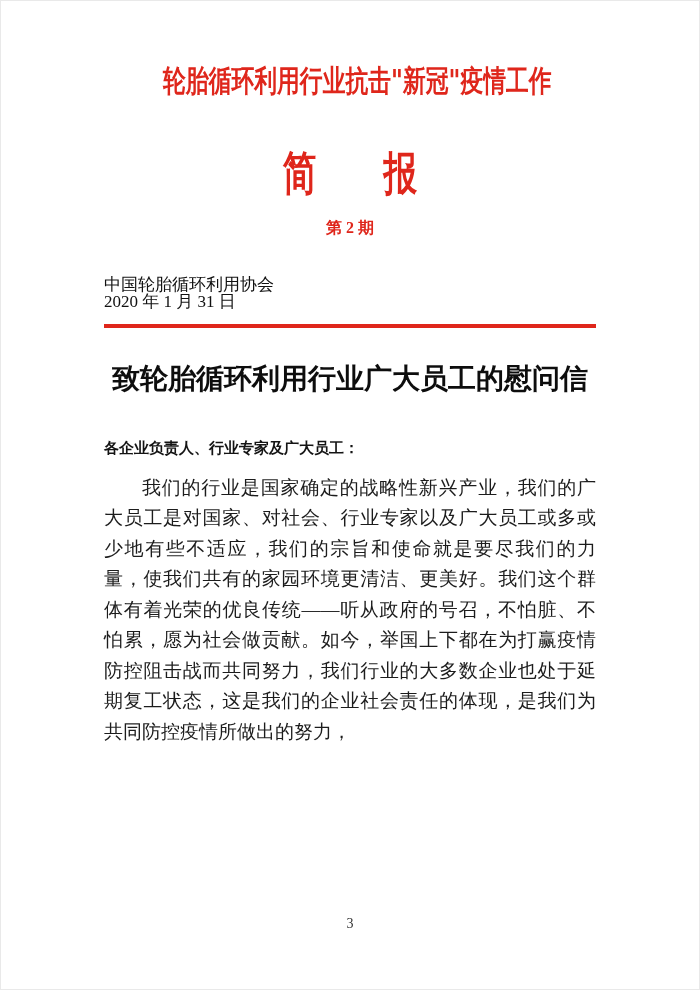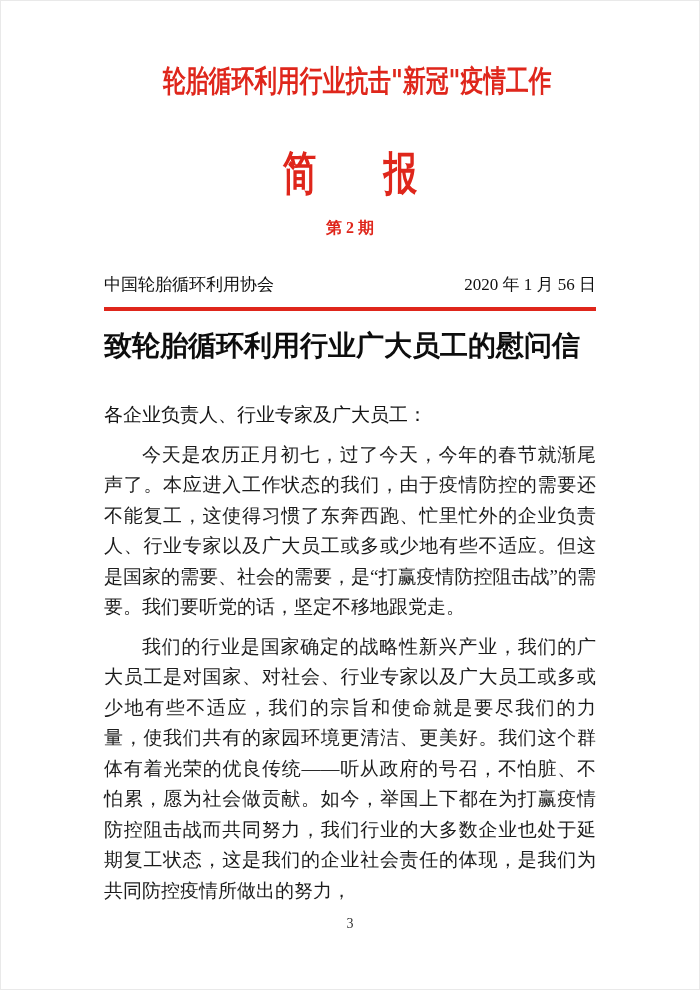--- a/index.html
+++ b/index.html
@@ -51,39 +51,40 @@
     line-height: 1;
   }
   .byline-row {
     margin-top: 40px;
     display: flex;
     justify-content: space-between;
     align-items: baseline;
     font-size: 17px;
     line-height: 1;
     color: #111111;
+    flex-direction: column;
   }
   .red-rule {
     margin-top: 14px;
     height: 4px;
     background: var(--accent, #df261b);
   }
   .headline {
-    margin-top: 20px;
-    text-align: left;
+    margin-top: 36px;
+    text-align: center;
     font-size: 28px;
     font-weight: bold;
     line-height: 1.05;
     color: #0d0d0d;
     white-space: nowrap;
   }
   .salutation {
     margin-top: 40px;
-    font-weight: normal;
-    font-size: 19px;
+    font-weight: bold;
+    font-size: 15px;
     line-height: 30.5px;
     color: #141414;
   }
   .body-para {
     margin-top: 9px;
     font-size: 19px;
     line-height: 30.5px;
     text-align: justify;
     text-indent: 2em;
     color: #1c1c1c;
@@ -104,32 +105,31 @@
 
   <header>
     <div class="supertitle">轮胎循环利用行业抗击"新冠"疫情工作</div>
 
     <div class="masthead-title">简　　报</div>
 
     <div class="issue">第 2 期</div>
 
     <div class="byline-row">
       <span>中国轮胎循环利用协会</span>
-      <span>2020 年 1 月 56 日</span>
+      <span>2020 年 1 月 31 日</span>
     </div>
 
     <div class="red-rule"></div>
   </header>
 
   <main>
     <h1 class="headline">致轮胎循环利用行业广大员工的慰问信</h1>
 
     <p class="salutation">各企业负责人、行业专家及广大员工：</p>
 
-    <p class="body-para">今天是农历正月初七，过了今天，今年的春节就渐尾声了。本应进入工作状态的我们，由于疫情防控的需要还不能复工，这使得习惯了东奔西跑、忙里忙外的企业负责人、行业专家以及广大员工或多或少地有些不适应。但这是国家的需要、社会的需要，是“打赢疫情防控阻击战”的需要。我们要听党的话，坚定不移地跟党走。</p>
 
     <p class="body-para">我们的行业是国家确定的战略性新兴产业，我们的广大员工是对国家、对社会、行业专家以及广大员工或多或少地有些不适应，我们的宗旨和使命就是要尽我们的力量，使我们共有的家园环境更清洁、更美好。我们这个群体有着光荣的优良传统——听从政府的号召，不怕脏、不怕累，愿为社会做贡献。如今，举国上下都在为打赢疫情防控阻击战而共同努力，我们行业的大多数企业也处于延期复工状态，这是我们的企业社会责任的体现，是我们为共同防控疫情所做出的努力，</p>
   </main>
 
   <footer class="page-footer">
     <span>3</span>
   </footer>
 
 </div>
 

